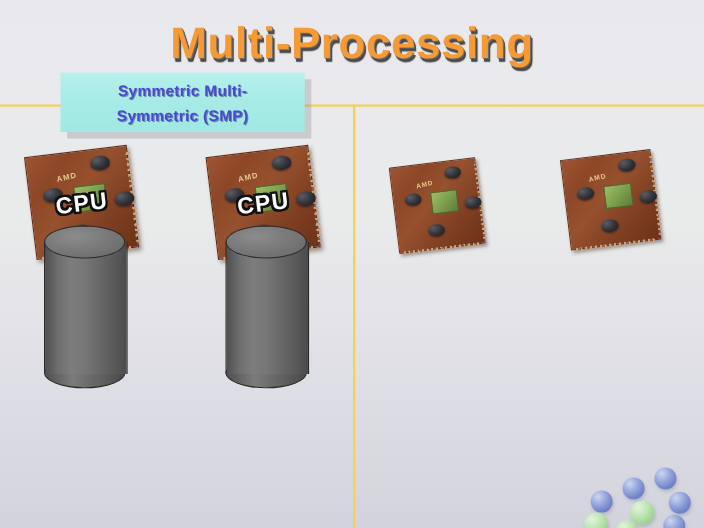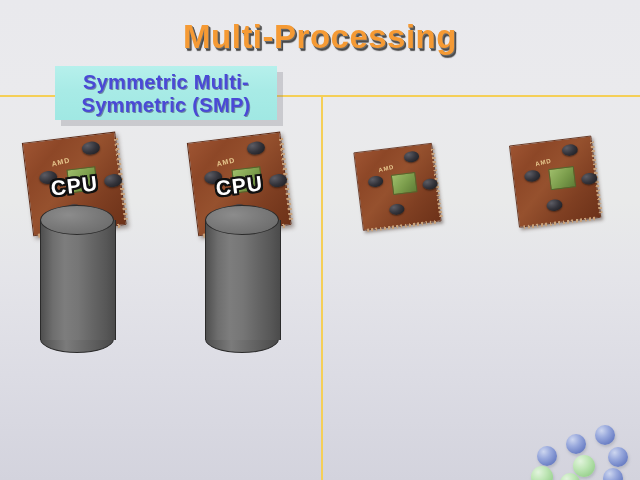--- a/index.html
+++ b/index.html
@@ -40,21 +40,21 @@
     background: #f5cf57;
   }
 
   
   .title {
     position: absolute;
     left: 0;
     top: 18px;
     width: 640px;
     text-align: center;
-    font-size: 33px;
+    font-size: 40px;
     font-weight: bold;
     letter-spacing: .5px;
     color: #f59a34;
     text-shadow:
       1px 1px 0 #6a6a6a,
       2px 2px 0 #4a4a4a,
       2px 3px 1px rgba(40,40,40,.75);
     white-space: nowrap;
   }
 
@@ -73,21 +73,21 @@
     left: 55px;
     top: 66px;
     width: 222px;
     height: 54px;
     background: linear-gradient(to bottom, #b6f0ec 0%, #a8ebe6 45%, #a0e8e3 100%);
     box-sizing: border-box;
     padding: 5px 10px 0 10px;
   }
   .smp-line {
     color: #4a49d6;
-    font-size: 20px;
+    font-size: 14px;
     font-weight: bold;
     line-height: 23px;
     text-align: center;
     letter-spacing: .3px;
     text-shadow: 1px 1px 0 rgba(60,60,110,.55);
     white-space: nowrap;
   }
 
   
   .chip {

